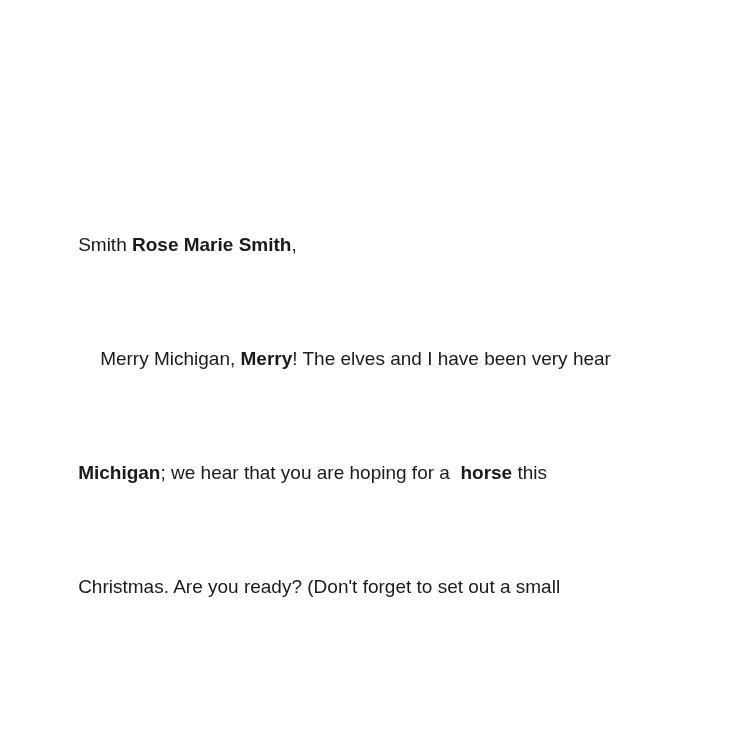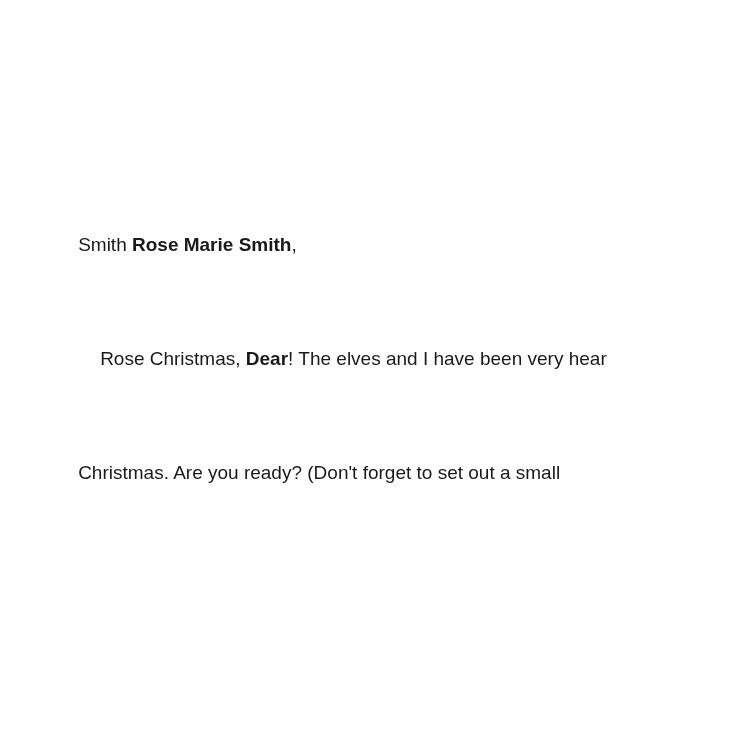--- a/index.html
+++ b/index.html
@@ -32,22 +32,25 @@
 </head>
 <body style="background: rgb(255, 255, 255); color: rgb(26, 26, 26);">
 
 <div class="letter">
 
   <div class="line">
     <span>Smith </span><span class="b">Rose Marie Smith</span><span>,</span>
   </div>
 
   <div class="line indent">
-    <span>Rose Christmas, </span><span class="b">Dear</span><span>! The elves and I have been very hear</span>
+    <span>Merry Michigan, </span><span class="b">Merry</span><span>! The elves and I have been very hear</span>
   </div>
 
 
+  <div class="line">
+    <span class="b">Michigan</span><span>; we hear that you are hoping for a  </span><span class="b">horse</span><span> this</span>
+  </div>
 
   <div class="line">
     <span>Christmas. Are you ready? (Don't forget to set out a small</span>
   </div>
 
 </div>
 
 </body></html>

